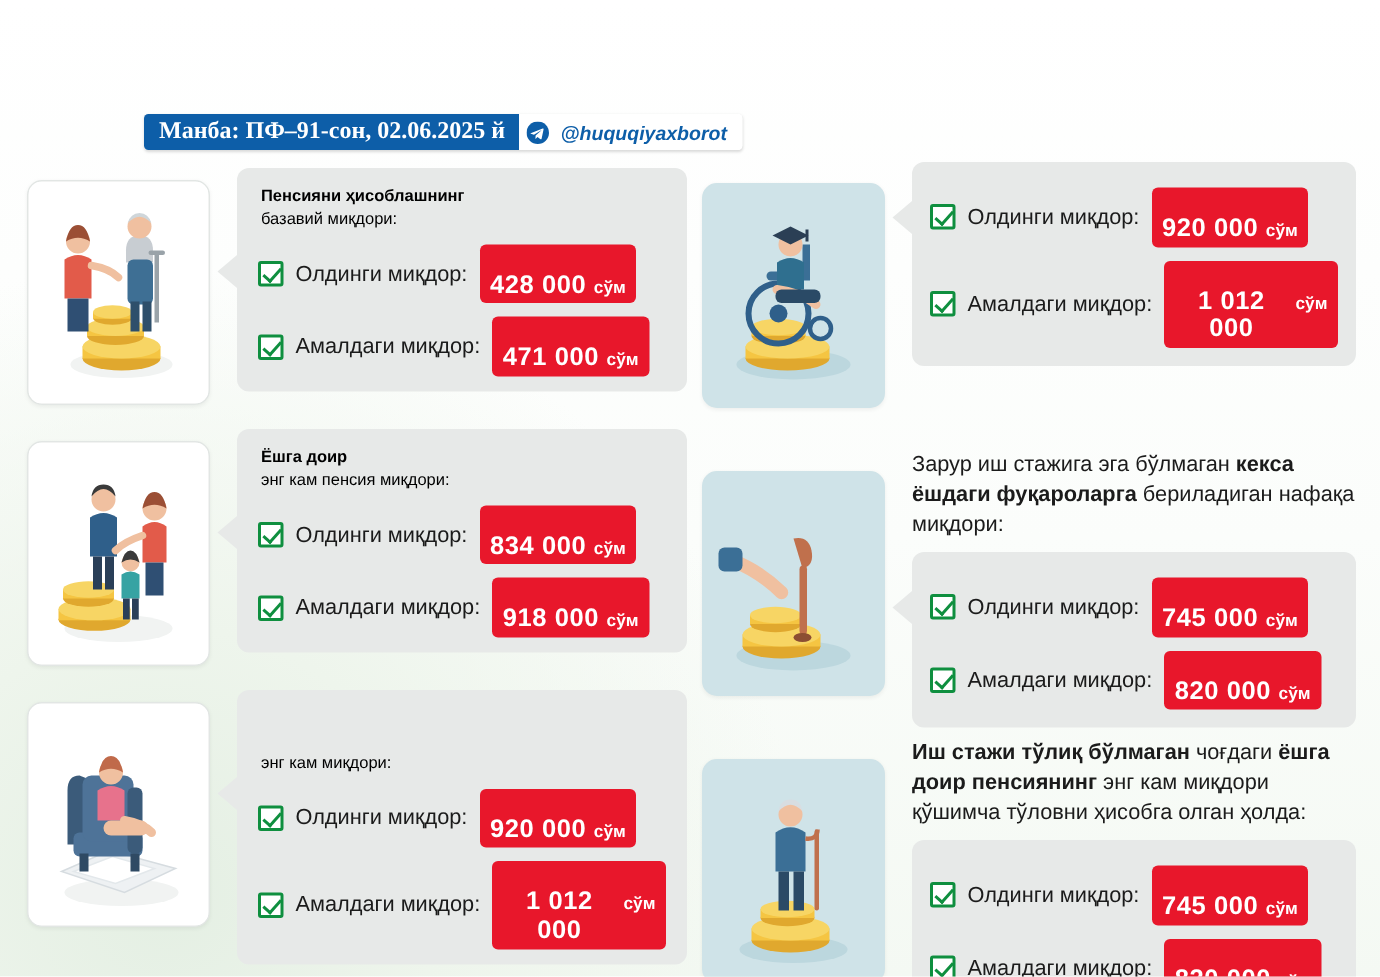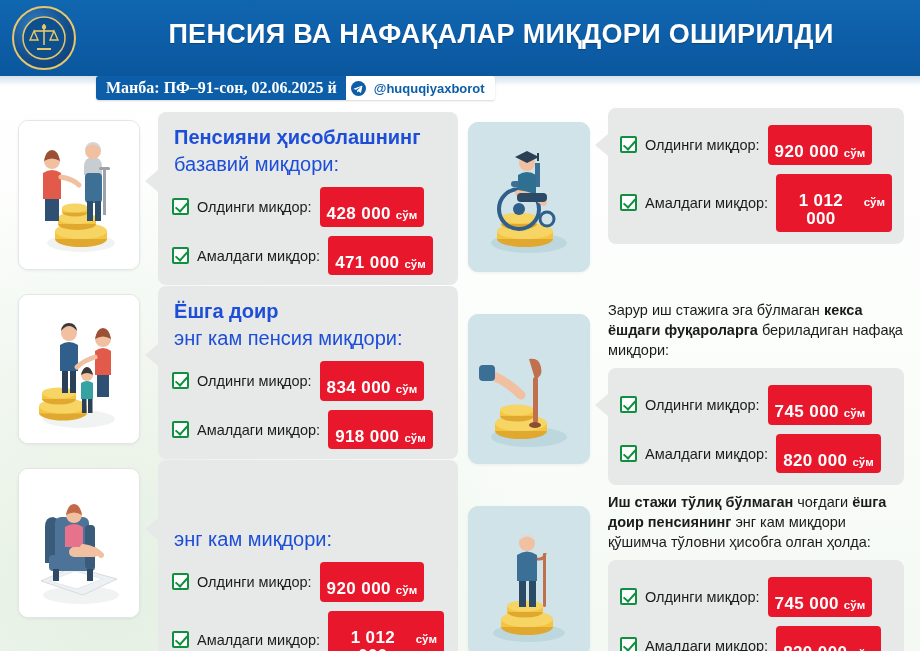--- a/index.html
+++ b/index.html
@@ -54,21 +54,21 @@
   .source-left {
     background: #0d5ea8; color: #ffffff;
     font-size: 16px; font-weight: bold;
     padding: 3px 9px 3px 10px;
     display: flex; align-items: center;
     white-space: nowrap;
     font-family: Liberation Serif, serif;
   }
   .source-right {
     background: #ffffff; color: #0d5ea8;
-    font-size: 13px; font-weight: bold; 
+    font-size: 13px; font-weight: bold; font-style: italic;
     padding: 3px 10px 3px 4px;
     display: flex; align-items: center; gap: 4px;
     white-space: nowrap;
   }
   .tg-icon {
     display: inline-flex; align-items: center; justify-content: center;
     width: 17px; height: 17px; border-radius: 50%;
     background: #ffffff; color: #0d5ea8;
     margin-right: 3px;
   }
@@ -92,22 +92,22 @@
   .illus.tealbg { background: #cfe3e8; border-color: #cfe3e8; }
   .illus svg { display: block; }
 
   .panel {
     position: relative;
     border-radius: 8px;
     background: #e7e9e8;
     padding: 12px 14px 10px 16px;
   }
   .panel-head {
-    font-size: 20px;
-    color: #1d4ed8;
+    font-size: 11px;
+    color: #000000;
     line-height: 1.35;
     margin-bottom: 2px;
   }
   .panel-head b { font-weight: bold; }
 
   .rows { margin-top: 8px; text-align: center; }
   .valrow {
     display: flex; align-items: center;
     gap: 8px;
     margin: 9px 0 0 0;
@@ -177,34 +177,20 @@
     border-bottom: 11px solid transparent;
     border-right: 13px solid #e7e9e8;
   }
   .rblock.no-tail .rows:before { display: none; }
 </style>
 </head>
 <body>
 
 <div class="page">
 
-  <div class="header">
-    <div class="emblem">
-      <svg width="46" height="46" viewBox="0 0 46 46">
-        <circle cx="23" cy="23" r="21" fill="#0e4f8e" stroke="#e8c76a" stroke-width="1.5"></circle>
-        <path d="M23 9 L23 30" stroke="#e8c76a" stroke-width="1.6"></path>
-        <path d="M13 16 L33 16" stroke="#e8c76a" stroke-width="1.6"></path>
-        <path d="M13 16 L9 25 h8 z" fill="none" stroke="#e8c76a" stroke-width="1.4"></path>
-        <path d="M33 16 L29 25 h8 z" fill="none" stroke="#e8c76a" stroke-width="1.4"></path>
-        <path d="M16 33 h14 v2 h-14 z" fill="#e8c76a"></path>
-        <circle cx="23" cy="12" r="2.2" fill="#e8c76a"></circle>
-      </svg>
-    </div>
-    <div class="header-title">ПЕНСИЯ ВА НАФАҚАЛАР МИҚДОРИ ОШИРИЛДИ</div>
-  </div>
 
   <div class="source-bar">
     <div class="source-left">Манба: ПФ–91-сон, 02.06.2025 й</div>
     <div class="source-right">
       <span class="tg-icon">
         <svg width="15" height="15" viewBox="0 0 16 16">
           <circle cx="8" cy="8" r="8" fill="#0d5ea8"></circle>
           <path d="M3.4 8.1l8.1-3.1c.4-.15.75.09.62.68l-1.38 6.5c-.1.47-.38.59-.77.37L7.8 11.02l-1.04 1c-.11.11-.21.21-.43.21l.15-2.2 4-3.6c.17-.15-.04-.24-.27-.09L5.3 9.42 3.2 8.77c-.46-.15-.47-.46.2-.67z" fill="#ffffff"></path>
         </svg>
       </span>

